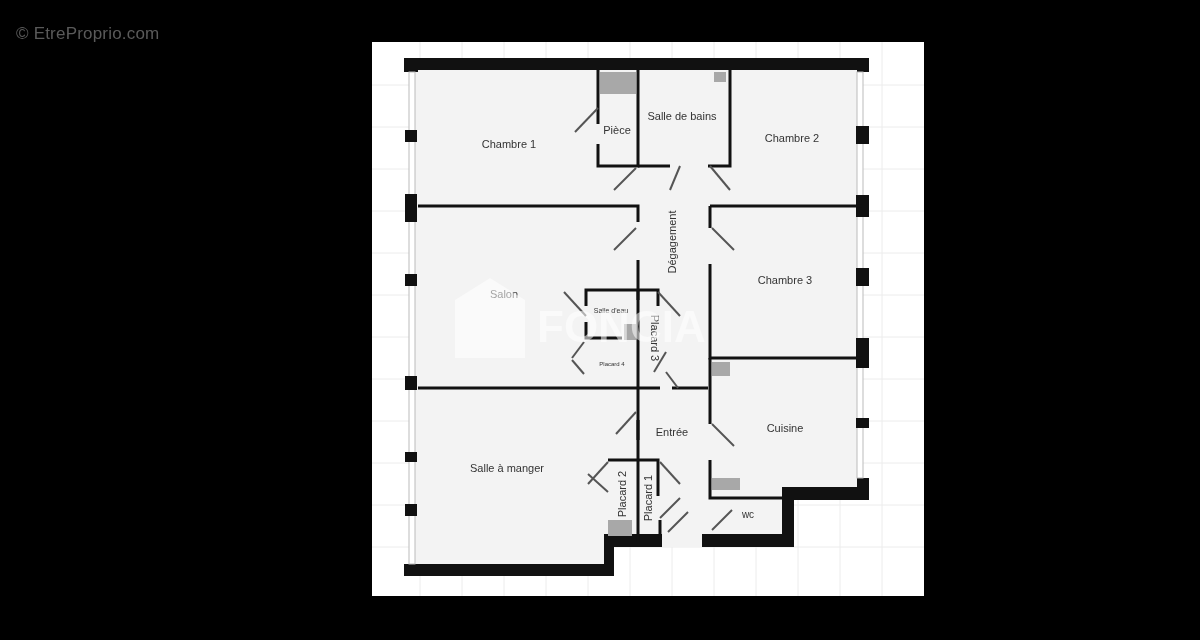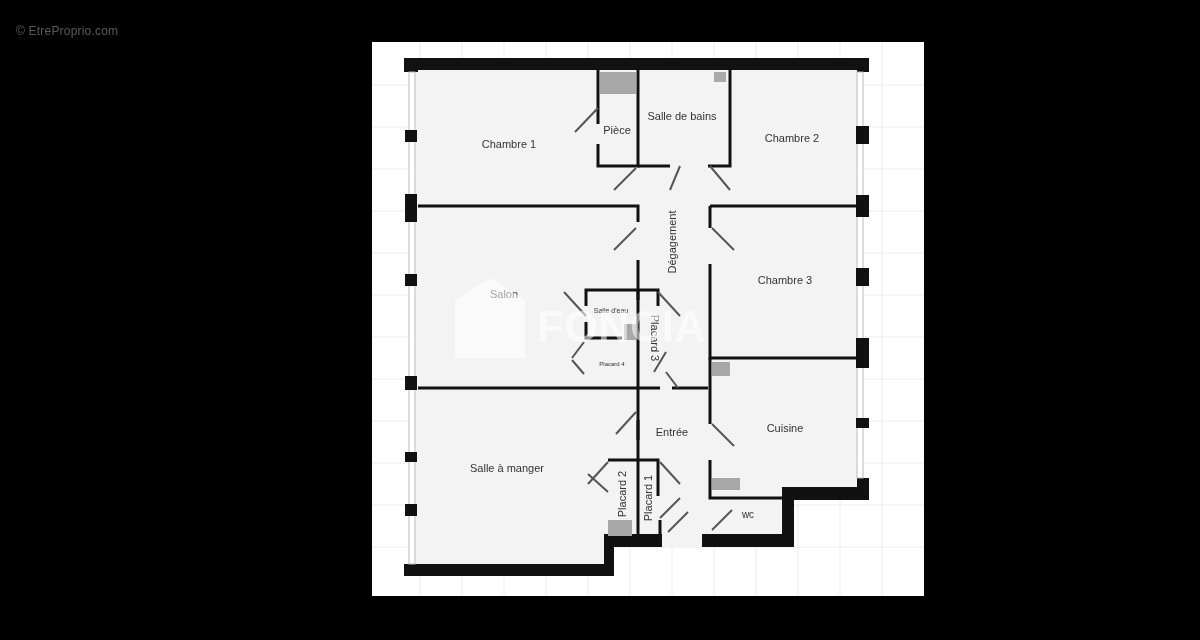--- a/index.html
+++ b/index.html
@@ -1,21 +1,21 @@
 <!DOCTYPE html>
 <html><head>
   <meta charset="utf-8">
   <style>
     html, body { margin: 0; padding: 0; }
     body {
       width: 1200px; height: 640px; background: #000; position: relative; overflow: hidden;
       font-family: "Liberation Sans", sans-serif;
     }
     .watermark-top {
-      position: absolute; left: 16px; top: 24px; color: #5a5a5a; font-size: 12px;
+      position: absolute; left: 16px; top: 24px; color: #5a5a5a; font-size: 17px;
       letter-spacing: 0.2px;
     }
     .sheet {
       position: absolute; left: 372px; top: 42px; width: 552px; height: 554px; background: #fff;
     }
     svg { position: absolute; left: 0; top: 0; }
     .room-label { font-family: "Liberation Sans", sans-serif; fill: #333; }
     .foncia {
       position: absolute; left: 455px; top: 272px; width: 300px; height: 90px; pointer-events: none;
     }

